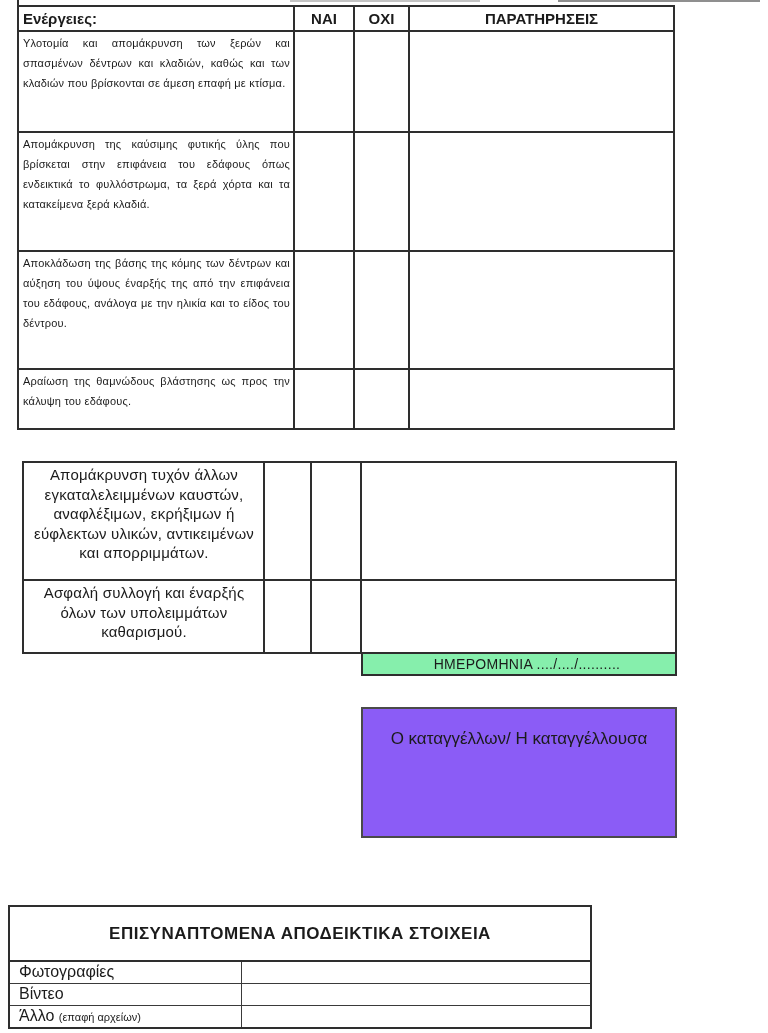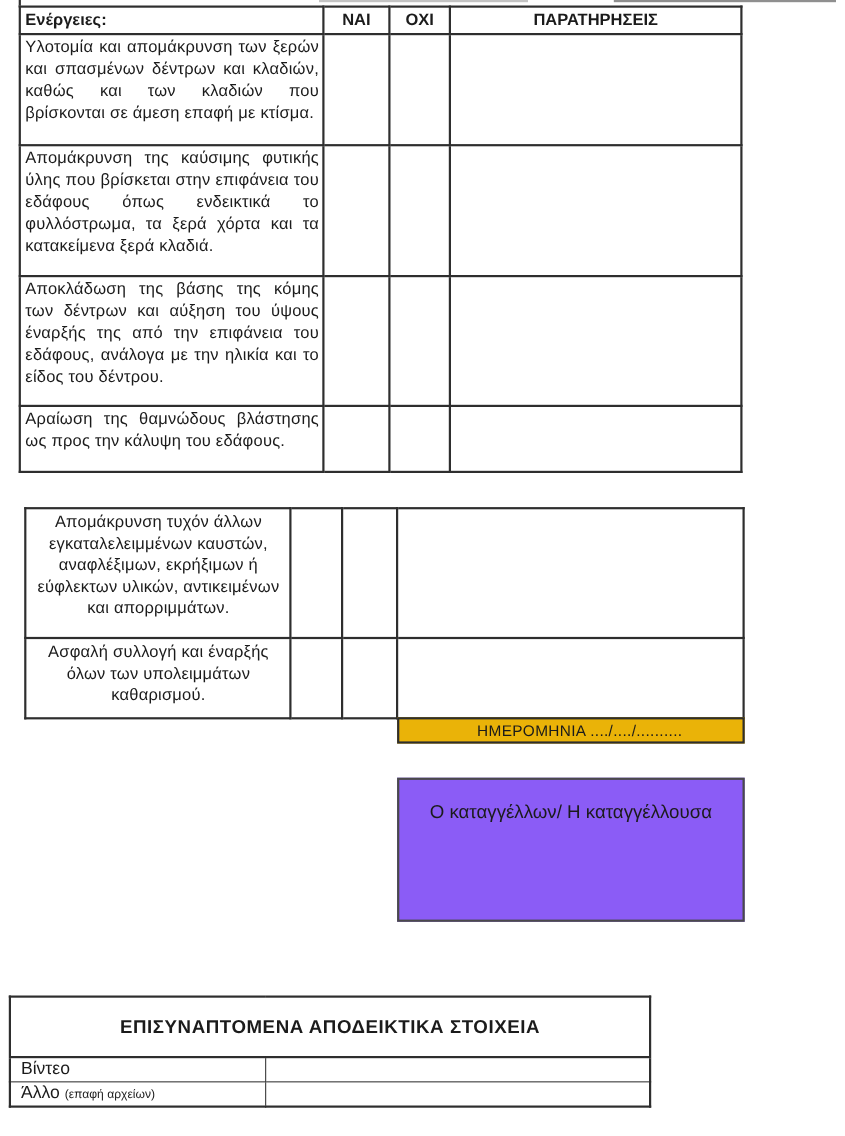--- a/index.html
+++ b/index.html
@@ -9,37 +9,37 @@
   
   table { border-collapse:collapse; table-layout:fixed; position:absolute; background:#fff; }
   td { vertical-align:top; overflow:hidden; }
 
   
   .t1 { left:17px; top:5px; width:658px; }
   .t1 td { border:2px solid #2e2e2e; }
   .t1 .hdr td { font-weight:bold; font-size:15px; padding:2px 4px; vertical-align:middle; }
   .t1 .hdr .c { text-align:center; }
   .t1 .act {
-    font-size:15px; line-height:20px; letter-spacing:0.2px;
+    font-size:11px; line-height:20px; letter-spacing:0.2px;
     text-align:justify; text-align-last:left;
     padding:1px 3px 0 4px;
   }
 
   
   .t2 { left:22px; top:461px; width:655px; }
   .t2 td { border:2px solid #2e2e2e; }
   .t2 .act {
     font-size:15px; line-height:19.5px; letter-spacing:0.2px;
     text-align:center; padding:2px 4px 0 5px;
   }
 
   
   .datebox {
     position:absolute; left:361px; top:652px; width:316px; height:24px;
-    border:2px solid #2e2e2e; background:#eab308;
+    border:2px solid #2e2e2e; background:#86efac;
     font-size:14px; letter-spacing:0.3px; text-align:center; line-height:21px;padding-left:16px;
   }
   .sigbox {
     position:absolute; left:361px; top:707px; width:316px; height:131px;
     border:2px solid #4a4a4a; background:#8b5cf6;
     text-align:center; padding-top:20px; font-size:17px;
   }
 
   
   .t3 { left:8px; top:905px; width:584px; border:2px solid #2e2e2e;
@@ -138,20 +138,26 @@
   <colgroup>
       <col style="width:232px">
       <col>
     </colgroup>
   <tbody>
       <tr style="height:55px">
     <td class="title" colspan="2">ΕΠΙΣΥΝΑΠΤΟΜΕΝΑ ΑΠΟΔΕΙΚΤΙΚΑ ΣΤΟΙΧΕΙΑ</td>
   </tr>
   <tr style="height:21px">
     <td class="lbl">
+      <span>Φωτογραφίες</span><span class="sub"></span>
+    </td>
+    <td></td>
+  </tr>
+  <tr style="height:21px">
+    <td class="lbl">
       <span>Βίντεο</span><span class="sub"></span>
     </td>
     <td></td>
   </tr>
   <tr style="height:19px">
     <td class="lbl">
       <span>Άλλο </span><span class="sub">(επαφή αρχείων)</span>
     </td>
     <td></td>
   </tr>

